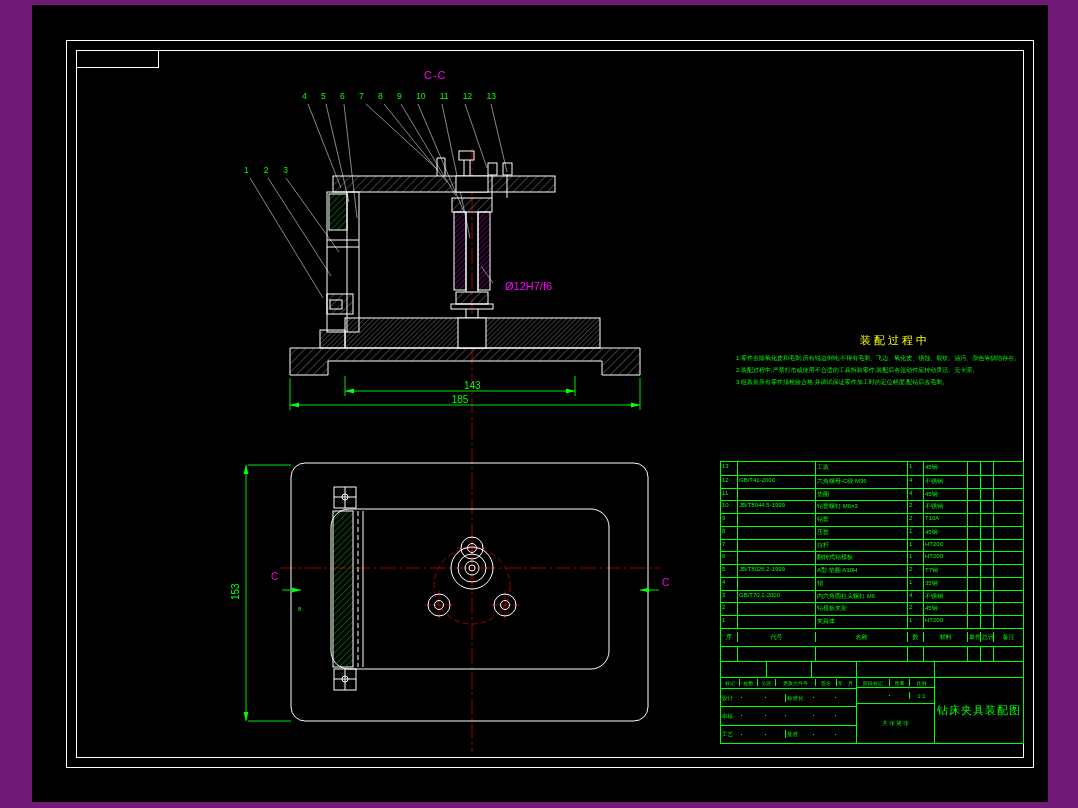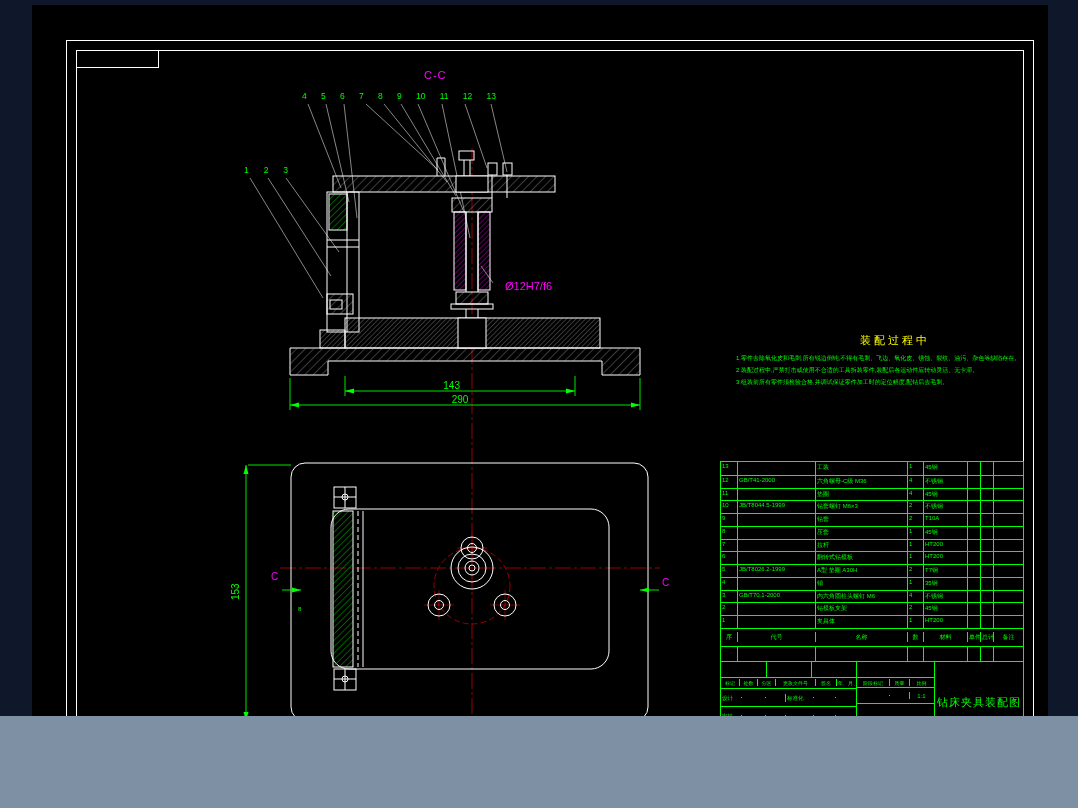--- a/index.html
+++ b/index.html
@@ -1,17 +1,17 @@
 <!DOCTYPE html>
 <html><head>
 <meta charset="utf-8">
 <style>
   *{box-sizing:border-box;margin:0;padding:0}
   body{margin:0;background:#7e90a4;font-family:"Liberation Sans","DejaVu Sans",sans-serif}
-  #screen{position:relative;width:1078px;height:716px;background:#0f172a;overflow:hidden}
+  #screen{position:relative;width:1078px;height:808px;background:#701a75;overflow:hidden}
   #canvas{position:absolute;left:32px;top:5px;width:1016px;height:797px;background:#000}
   #draw{position:absolute;left:0;top:0;pointer-events:none}
   .t{position:absolute;color:#00ff00;white-space:nowrap;line-height:1.1}
   .mag{color:#ff00ff}
   .flexrow{display:flex;justify-content:space-between}
   
   .bom{position:absolute;left:720px;top:461px;width:304px;color:#00ff00;font-size:6px}
   .bom-list{border:1px solid #00ff00}
   .bom-row{display:grid;grid-template-columns:16px 78px 92px 16px 44px 13px 13px 30px;height:12.77px}
   .bom-row+.bom-row{border-top:1px solid #00ff00}
@@ -27,21 +27,21 @@
   .tb-rev{height:11px;border-bottom:1px solid #00ff00;display:grid;grid-template-columns:18px 18px 18px 40px 21px 19px;
     font-size:5px;align-items:center;text-align:center}
   .tb-sig{flex:1;display:grid;grid-template-columns:20px 24px 20px 28px 22px 20px;font-size:5.5px;
     align-items:center;border-bottom:1px solid #00ff00}
   .tb-sig.last{border-bottom:0}
   .tb-rl{width:78px;border-right:1px solid #00ff00;display:flex;flex-direction:column;font-size:5px;text-align:center}
   .tb-rlr1{height:16px;border-bottom:1px solid #00ff00}
   .tb-rlr2{height:10px;border-bottom:1px solid #00ff00;display:grid;grid-template-columns:32px 20px 24px;align-items:center}
   .tb-rlr3{height:16px;border-bottom:1px solid #00ff00;display:grid;grid-template-columns:32px 20px 24px;align-items:center;font-size:6px}
   .tb-rlr4{flex:1;display:flex;align-items:center;justify-content:center;font-size:5.5px}
-  .tb-rr{flex:1;display:flex;flex-direction:row}
+  .tb-rr{flex:1;display:flex;flex-direction:column}
   .tb-rrr1{height:16px;border-bottom:1px solid #00ff00}
   .tb-title{flex:1;display:flex;align-items:center;justify-content:center;font-size:11px;letter-spacing:1px}
 </style>
 </head>
 <body>
 
 <div id="screen">
   <div id="canvas"></div>
 
   <svg id="draw" width="1078" height="808" viewBox="0 0 1078 808">
@@ -196,22 +196,22 @@
     </div>
 
   <div class="t flexrow" style="left:244px;top:166px;width:44px;font-size:8.5px">
       <span>1</span>
       <span>2</span>
       <span>3</span>
     </div>
 
   <div class="t mag" style="left:505px;top:280px;font-size:11px">Ø12H7/f6</div>
 
-  <div class="t" style="left:420px;top:380px;width:40px;text-align:right;font-size:10px">143</div>
-  <div class="t" style="left:440px;top:394px;width:40px;text-align:center;font-size:10px">290</div>
+  <div class="t" style="left:464px;top:380px;width:40px;text-align:left;font-size:10px">143</div>
+  <div class="t" style="left:440px;top:394px;width:40px;text-align:center;font-size:10px">185</div>
 
   <div class="t" style="left:230px;top:600px;font-size:10px;transform:rotate(-90deg);transform-origin:left top">153</div>
   <div class="t" style="left:298px;top:606px;font-size:6px">8</div>
   <div class="t mag" style="left:271px;top:571px;font-size:10px">C</div>
   <div class="t mag" style="left:662px;top:577px;font-size:10px">C</div>
 
   <div class="t" style="left:860px;top:334px;font-size:11px;color:#ffff00;letter-spacing:3px">装配过程中</div>
   <div class="t" style="left:736px;top:352px;width:284px;font-size:6px;line-height:12px;white-space:normal">
       <div style="white-space:nowrap;overflow:hidden">1.零件去除氧化皮和毛刺,所有锐边倒钝,不得有毛刺、飞边、氧化皮、锈蚀、裂纹、油污、杂色等缺陷存在。</div>
       <div style="white-space:nowrap;overflow:hidden">2.装配过程中,严禁打击或使用不合适的工具拆装零件,装配后各运动件应转动灵活、无卡滞。</div>

